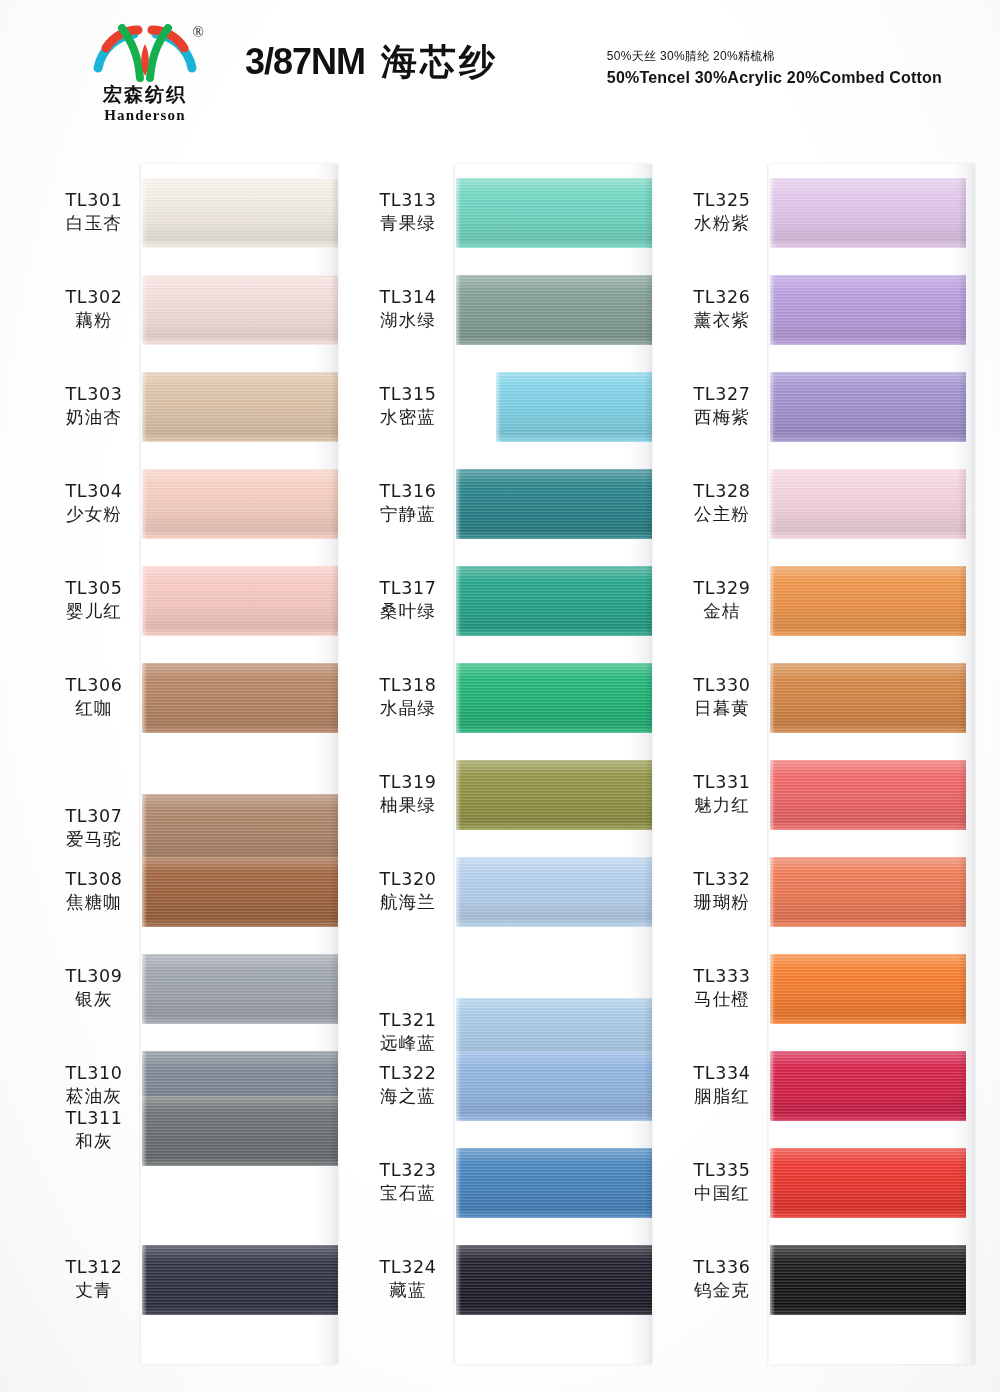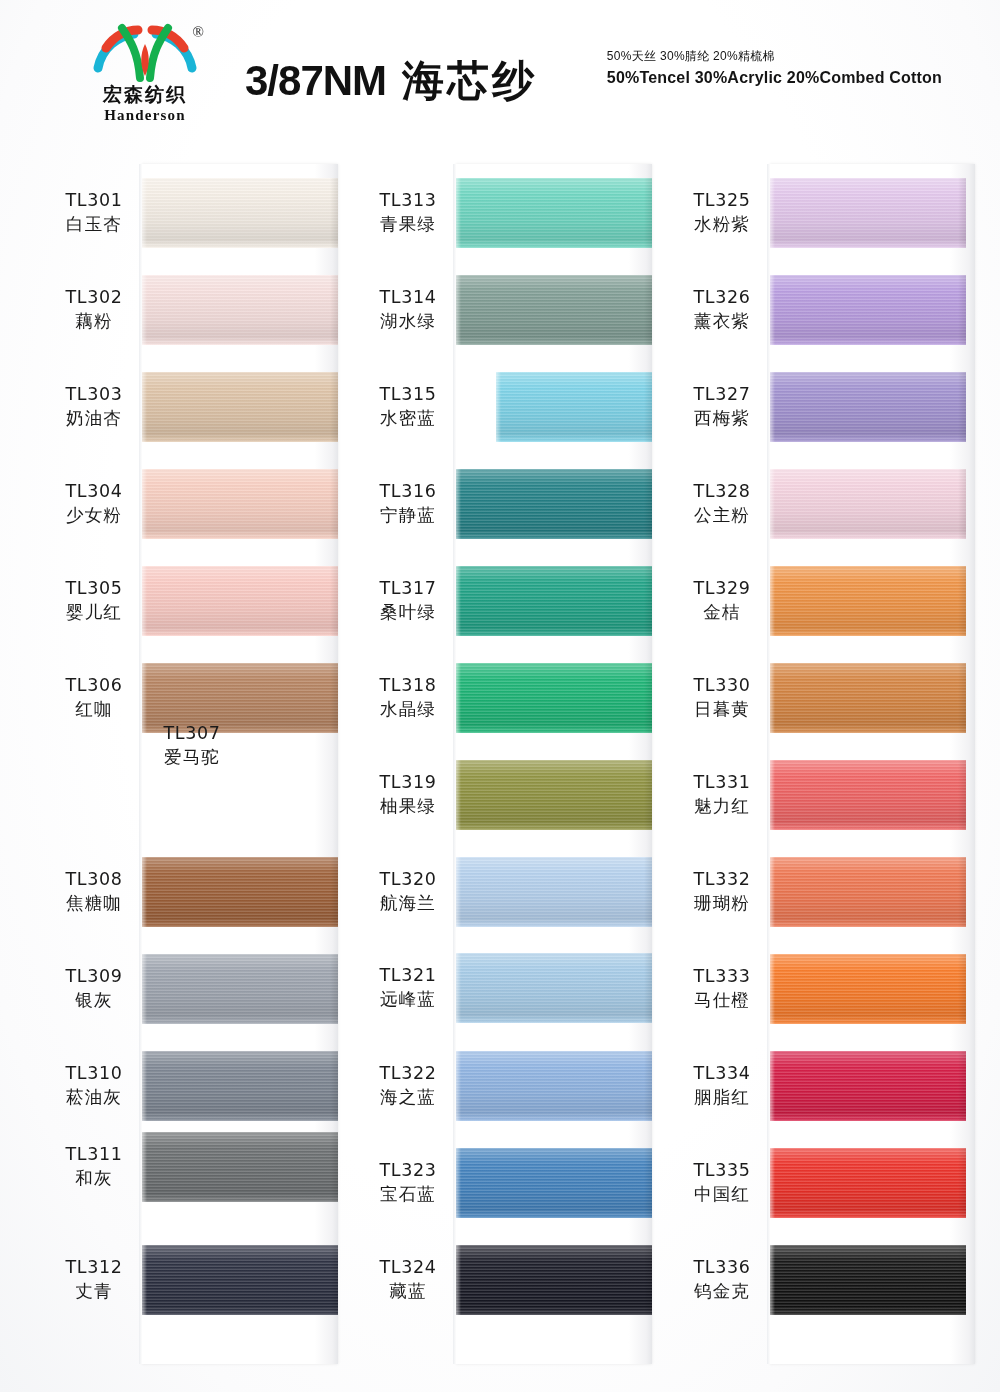--- a/index.html
+++ b/index.html
@@ -35,22 +35,22 @@
   .logo-cn{
     font-size:19px;font-weight:bold;color:#111;letter-spacing:2px;
     margin-top:1px;line-height:1.1;
   }
   .logo-en{
     font-size:15px;font-weight:bold;color:#111;letter-spacing:1.2px;
     font-family:"Liberation Serif",serif;line-height:1.2;
   }
 
   .title{
-    position:absolute;left:245px;top:53px;
-    font-size:42px;font-weight:bold;color:#111;
+    position:absolute;left:245px;top:38px;
+    font-size:36px;font-weight:bold;color:#111;
     letter-spacing:1px;
     white-space:nowrap;
     font-family:"Liberation Sans","DejaVu Sans",sans-serif;
   }
   .title .nm{letter-spacing:-1px;}
   .title .cn{margin-left:16px;letter-spacing:3px;}
 
   .comp{
     position:absolute;right:58px;top:48px;text-align:left;
   }
@@ -97,21 +97,21 @@
     line-height:1.30;
     padding-right:2px;
     box-sizing:border-box;
   }
   .code{
     font-size:17.5px;letter-spacing:0.6px;
     font-family:"DejaVu Sans","Liberation Sans",sans-serif;
   }
   .name{
     font-size:17.5px;letter-spacing:1.2px;margin-top:1px;
-    font-family:Liberation Sans, sans-serif;
+    font-family:Liberation Mono, monospace;
   }
 
   
   .swatch{
     position:relative;
     flex:1 1 auto;
     height:70px;
     margin-left:0;
     overflow:hidden;
   }
@@ -254,21 +254,21 @@
               <div class="name">红咖</div>
             </div>
             <div class="swatch">
               <div class="base" style="background: rgb(181, 128, 92);"></div>
               <div class="threads"></div>
               <div class="sheen"></div>
               <div class="edgeL"></div>
               <div class="edgeR"></div>
             </div>
           </div>
-          <div class="row" style="top: 558px; flex-direction: column;">
+          <div class="row" style="top: 616px;">
             <div class="labels">
               <div class="code">TL307</div>
               <div class="name">爱马驼</div>
             </div>
             <div class="swatch">
               <div class="base" style="background: rgb(171, 128, 98);"></div>
               <div class="threads"></div>
               <div class="sheen"></div>
               <div class="edgeL"></div>
               <div class="edgeR"></div>
@@ -306,21 +306,21 @@
               <div class="name">菘油灰</div>
             </div>
             <div class="swatch">
               <div class="base" style="background: rgb(121, 130, 143);"></div>
               <div class="threads"></div>
               <div class="sheen"></div>
               <div class="edgeL"></div>
               <div class="edgeR"></div>
             </div>
           </div>
-          <div class="row" style="top: 954px;">
+          <div class="row" style="top: 918px;">
             <div class="labels">
               <div class="code">TL311</div>
               <div class="name">和灰</div>
             </div>
             <div class="swatch">
               <div class="base" style="background: rgb(102, 106, 108);"></div>
               <div class="threads"></div>
               <div class="sheen"></div>
               <div class="edgeL"></div>
               <div class="edgeR"></div>
@@ -442,21 +442,21 @@
               <div class="name">航海兰</div>
             </div>
             <div class="swatch">
               <div class="base" style="background: rgb(179, 208, 238);"></div>
               <div class="threads"></div>
               <div class="sheen"></div>
               <div class="edgeL"></div>
               <div class="edgeR"></div>
             </div>
           </div>
-          <div class="row" style="top: 775px;">
+          <div class="row" style="top: 820px;">
             <div class="labels">
               <div class="code">TL321</div>
               <div class="name">远峰蓝</div>
             </div>
             <div class="swatch">
               <div class="base" style="background: rgb(164, 203, 232);"></div>
               <div class="threads"></div>
               <div class="sheen"></div>
               <div class="edgeL"></div>
               <div class="edgeR"></div>

